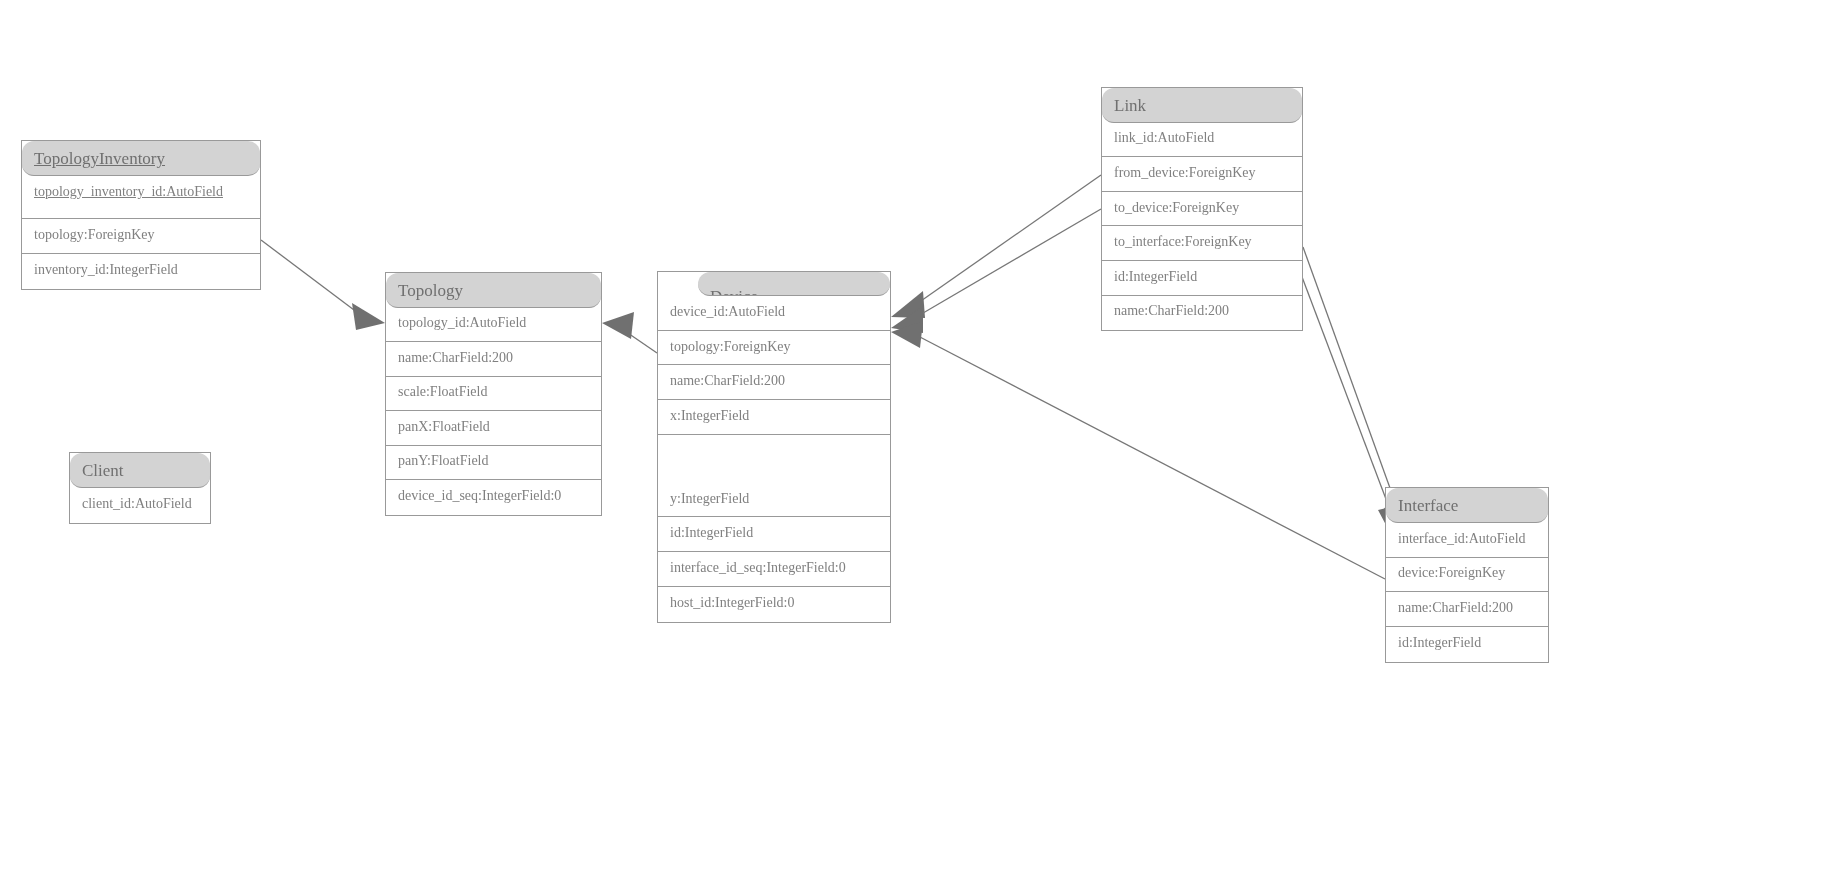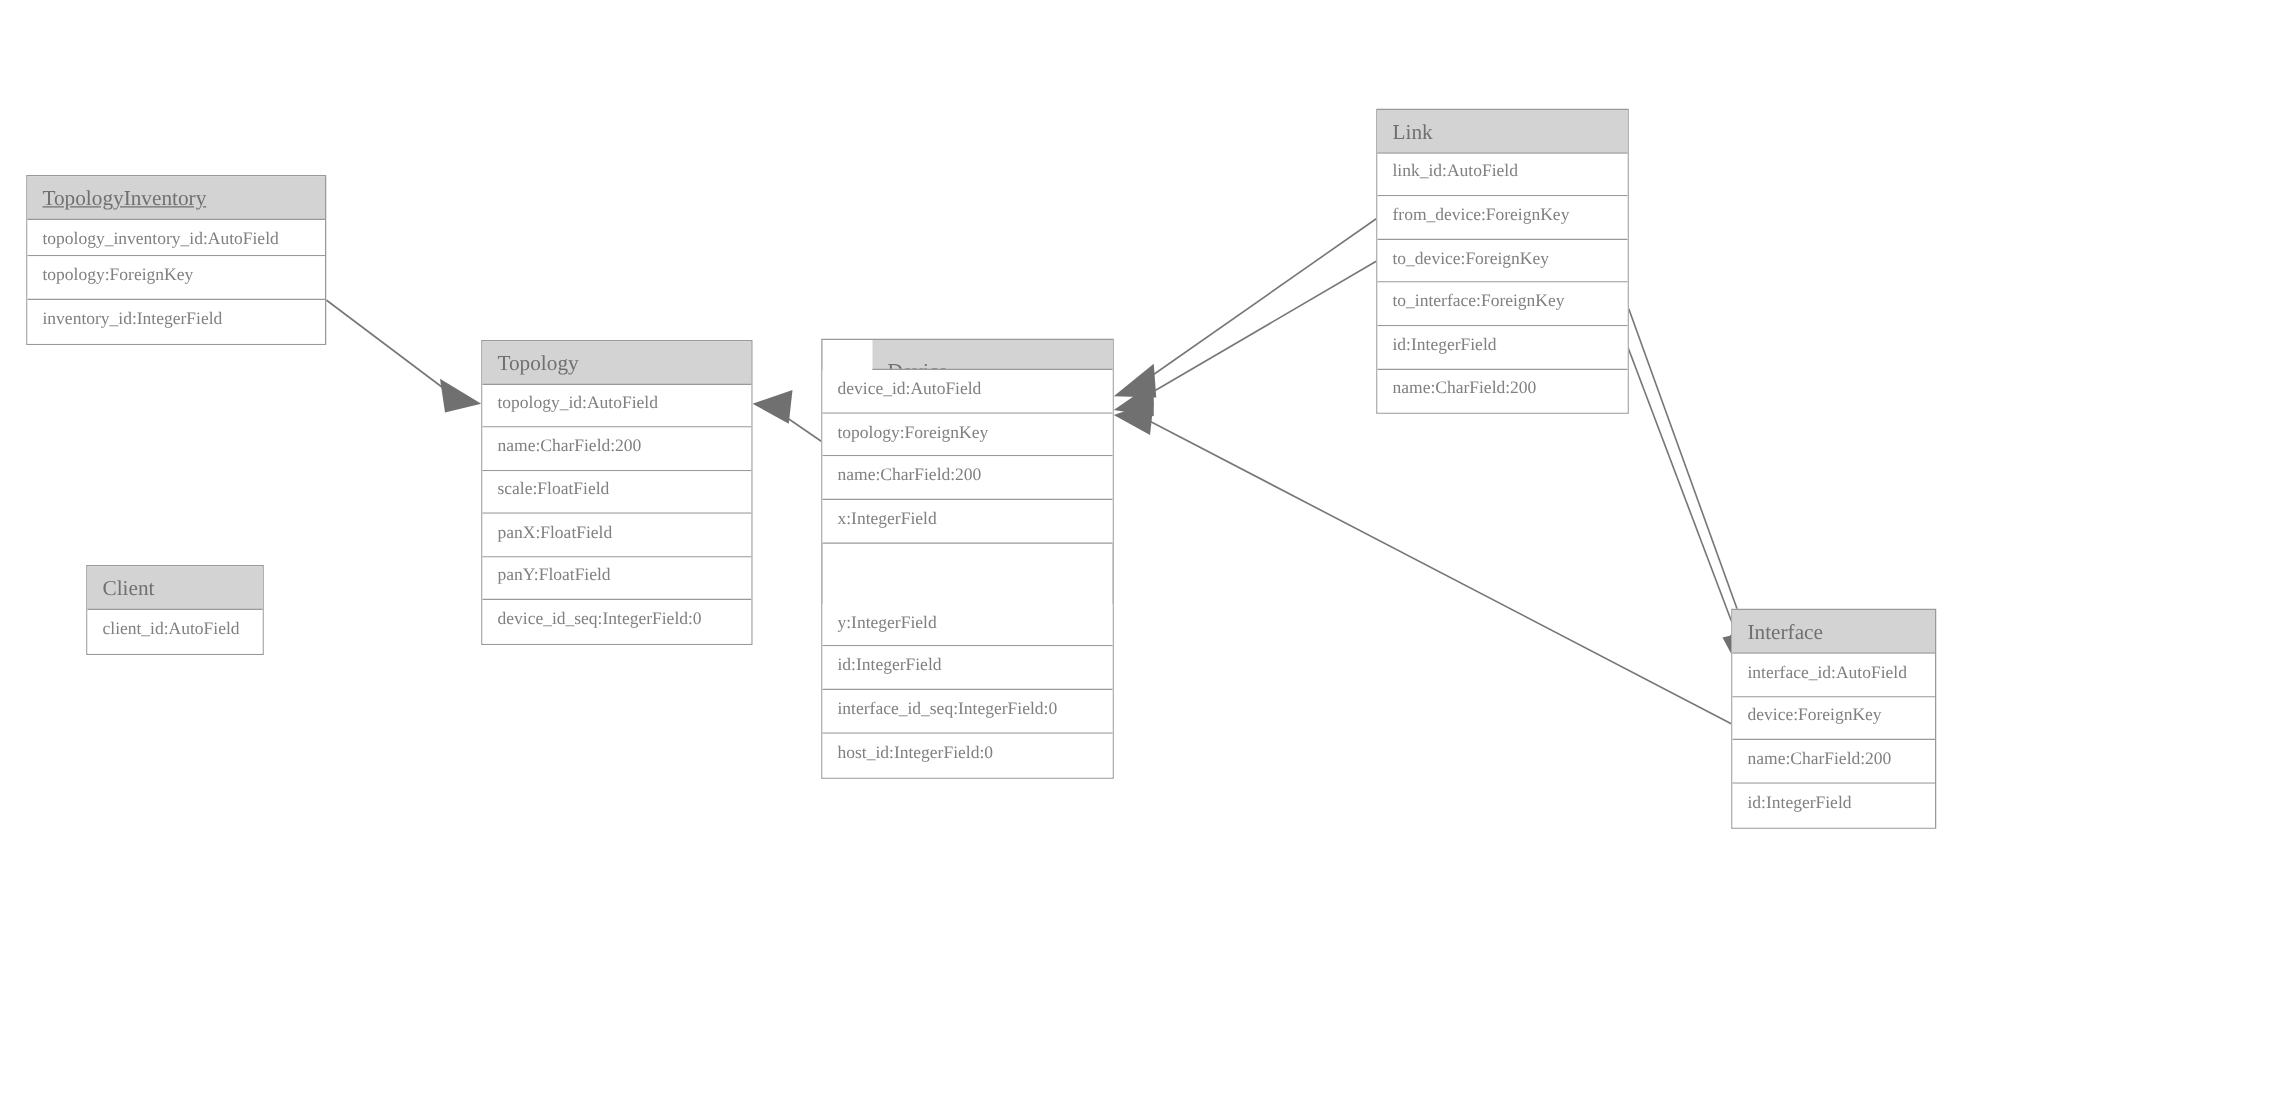--- a/index.html
+++ b/index.html
@@ -31,20 +31,21 @@
   .entity-title {
     background: #d3d3d3;
     color: #707070;
     font-size: 17px;
     line-height: 1;
     padding: 10px 0 10px 12px;
     border-bottom: 1px solid #999999;
     box-sizing: border-box;
     white-space: nowrap;
     overflow: hidden;
+    border-radius: 12px;
   }
   .entity-field {
     color: #808080;
     font-size: 14px;
     line-height: 1;
     padding: 10px 0 10px 12px;
     border-bottom: 1px solid #999999;
     box-sizing: border-box;
     white-space: nowrap;
     overflow: hidden;
@@ -92,21 +93,21 @@
     </g>
 
     <g>
       <line x1="1296" y1="261" x2="1392" y2="515" stroke="#777777" stroke-width="1.3"></line>
       <polygon points="1394,540 1378,510 1403,504" fill="#707070"></polygon>
     </g>
   </svg>
 
   <div class="entity" style="left:21px; top:140px; width:240px;">
     <div class="entity-title" style="height: 35px; padding-top: 9px; padding-bottom: 0px; text-decoration: underline;">TopologyInventory</div>
-    <div class="entity-field" style="height: 29px; padding-top: 9px; padding-bottom: 0px;">topology_inventory_id:AutoField</div>
+    <div class="entity-field" style="height: 43px; padding-top: 9px; padding-bottom: 0px; text-decoration: underline;">topology_inventory_id:AutoField</div>
     <div class="entity-field" style="height: 35px; padding-top: 9px; padding-bottom: 0px;">topology:ForeignKey</div>
     <div class="entity-field" style="height: 35px; padding-top: 9px; padding-bottom: 0px;">inventory_id:IntegerField</div>
   </div>
 
   <div class="entity" style="left:385px; top:272px; width:217px;">
     <div class="entity-title" style="height: 34.5px; padding-top: 8.75px; padding-bottom: 0px;">Topology</div>
     <div class="entity-field" style="height: 34.5px; padding-top: 8.75px; padding-bottom: 0px;">topology_id:AutoField</div>
     <div class="entity-field" style="height: 34.5px; padding-top: 8.75px; padding-bottom: 0px;">name:CharField:200</div>
     <div class="entity-field" style="height: 34.5px; padding-top: 8.75px; padding-bottom: 0px;">scale:FloatField</div>
     <div class="entity-field" style="height: 34.5px; padding-top: 8.75px; padding-bottom: 0px;">panX:FloatField</div>

